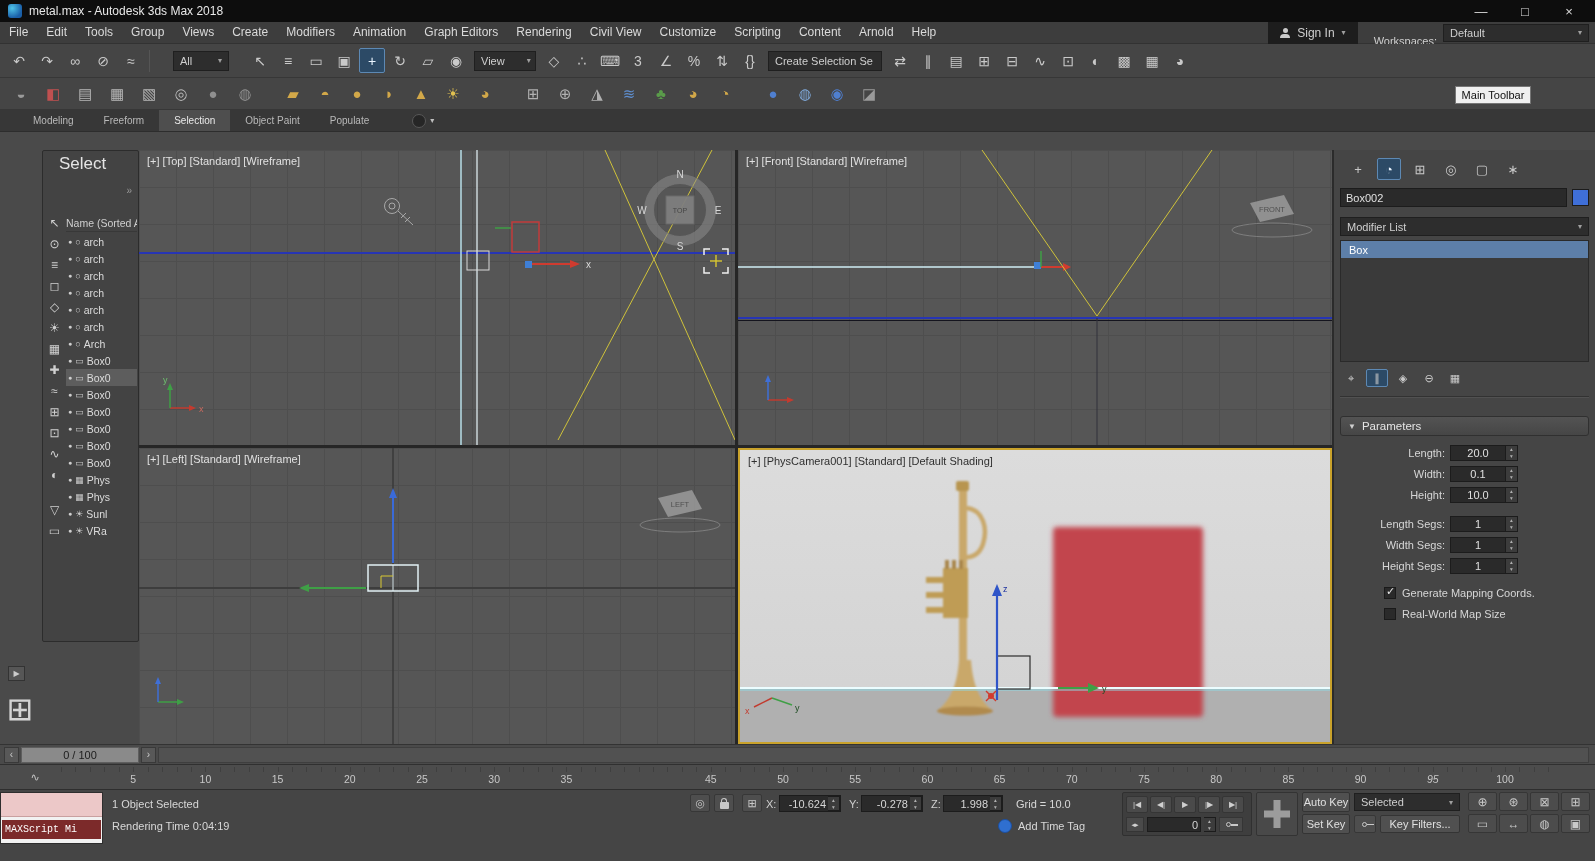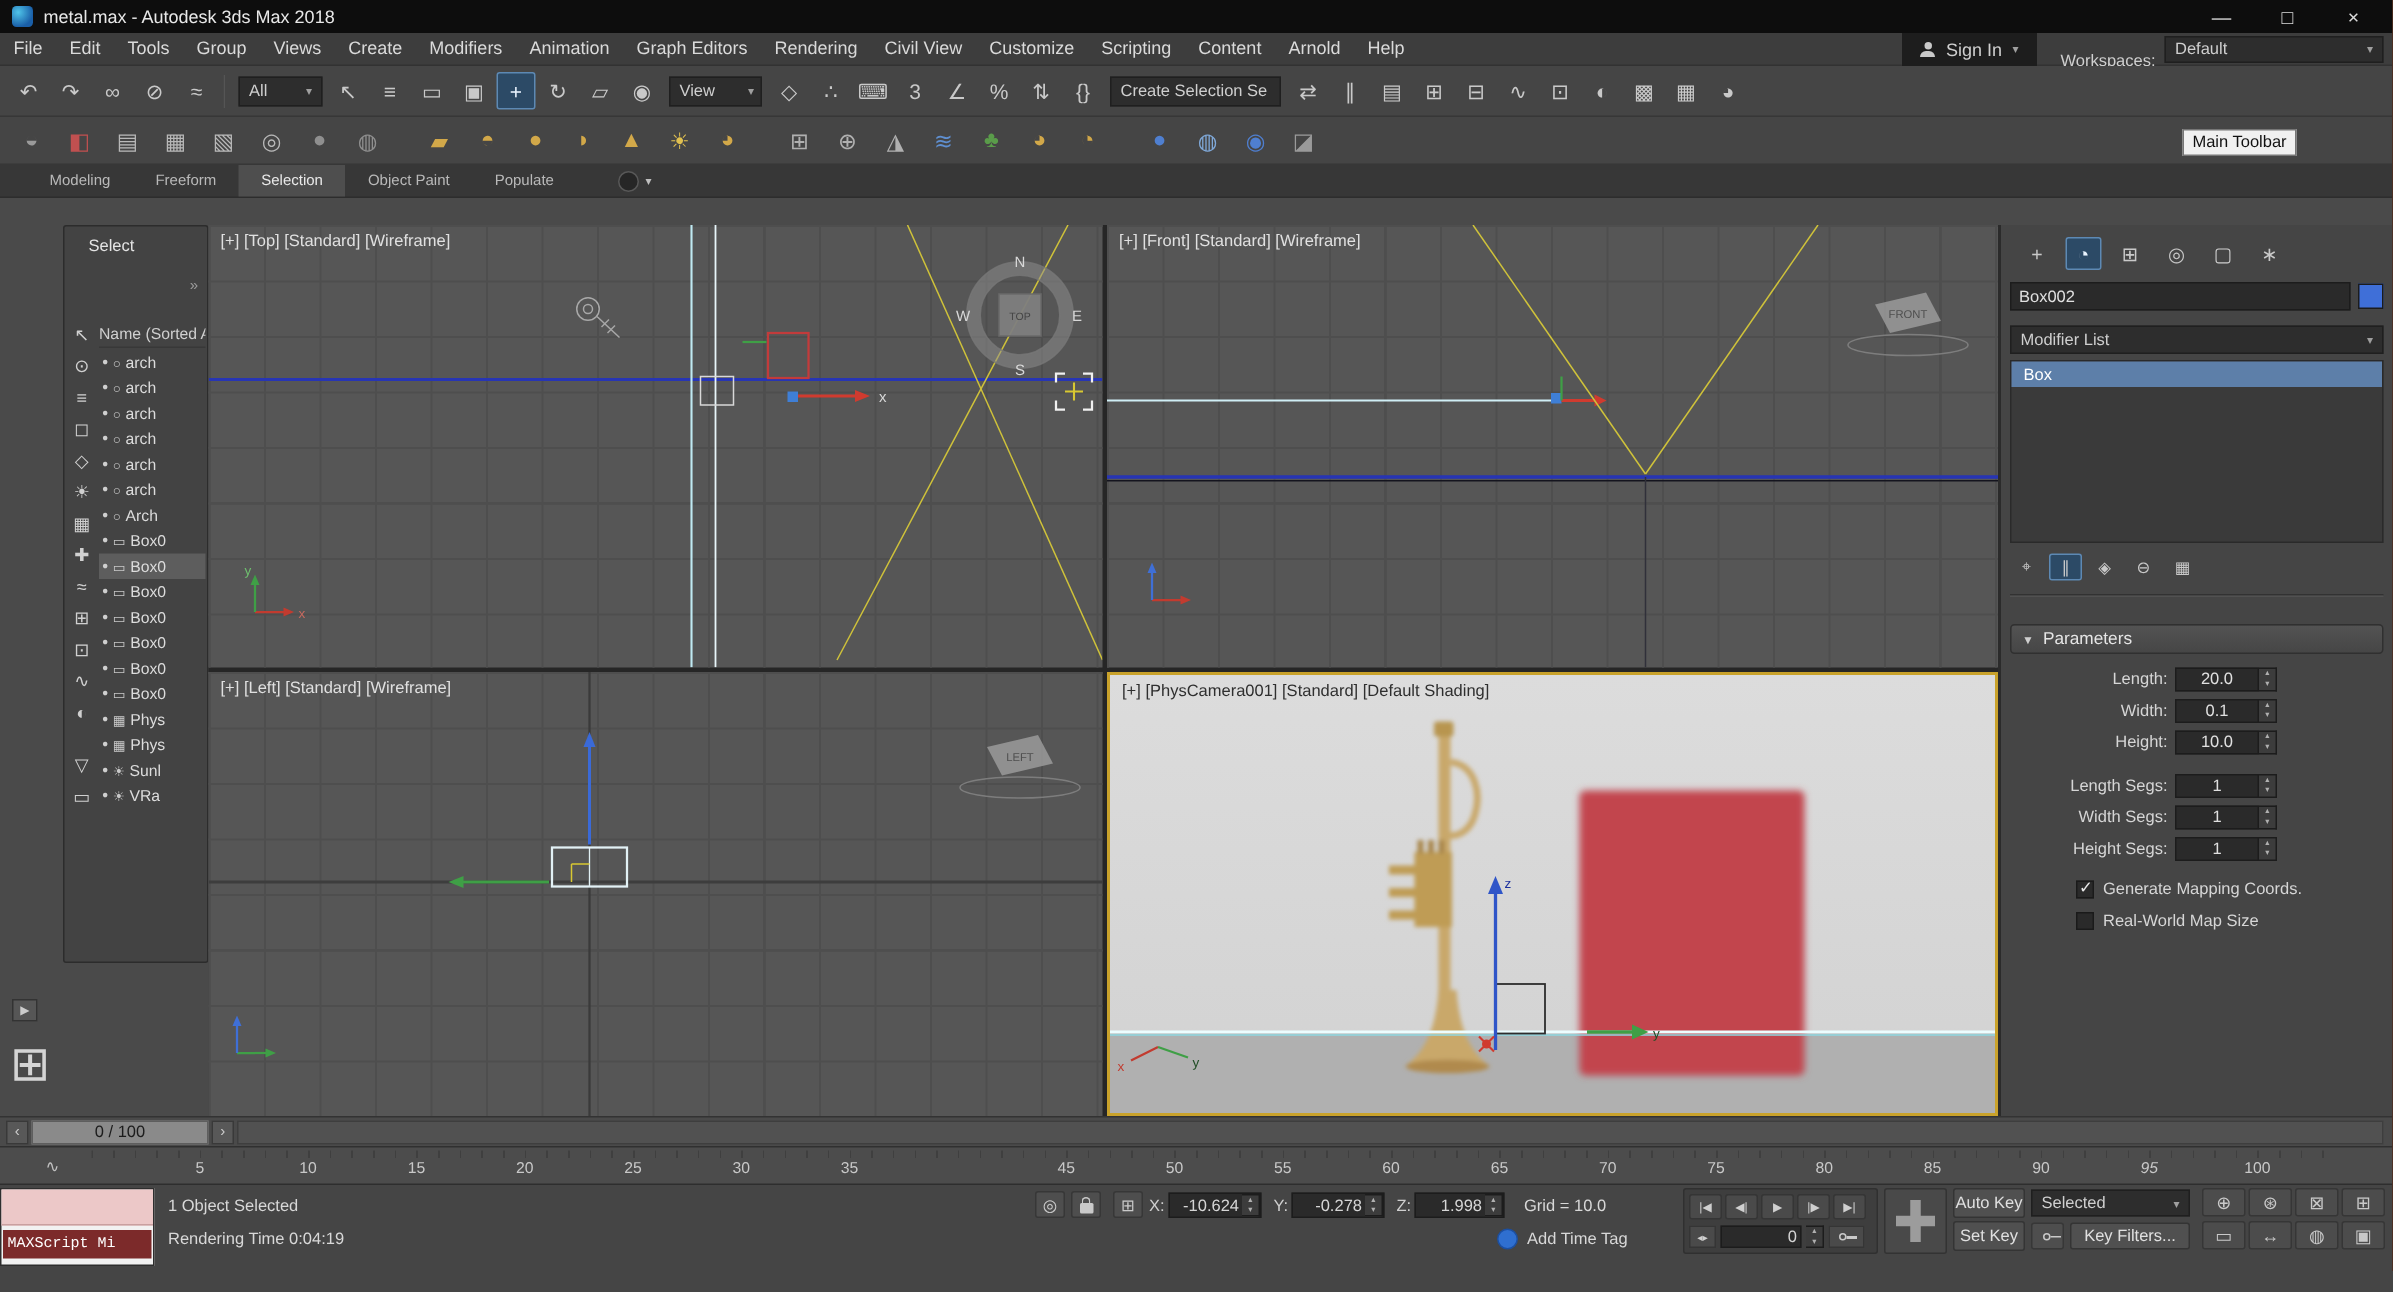--- a/index.html
+++ b/index.html
@@ -28,40 +28,40 @@
 
 
 .toolbar1{position:absolute;left:0;top:44px;width:100%;height:34px;background:#454545;border-bottom:1px solid #373737;display:flex;align-items:center;padding:0 6px}
 .toolbar2{position:absolute;left:0;top:78px;width:100%;height:32px;background:#454545;border-bottom:1px solid #373737;display:flex;align-items:center;padding:0 6px}
 .tb-group{display:flex;align-items:center;gap:2px}
 .tb-icon{width:26px;height:25px;display:flex;align-items:center;justify-content:center;color:#c9c9c9;font-size:14px;border:1px solid transparent;border-radius:2px;flex:0 0 auto}
 .toolbar2 .tb-icon{width:30px;height:24px;font-size:15px}
 .tb-icon.active{background:#2c4a66;border-color:#5d89b4;color:#eaf4ff}
 .tb-icon.gap{margin-left:16px}
 .tb-sep{width:1px;height:22px;background:#353535;border-right:1px solid #555;margin:0 5px;flex:0 0 auto}
-.dd-all{width:56px;height:20px;margin:0 4px}
+.dd-all{width:56px;height:20px;margin:0 18px}
 .dd-view{width:62px;height:20px;margin:0 5px}
 .dd-sets{width:114px;height:20px;margin:0 5px}
 
 
 .ribbon{position:absolute;left:0;top:110px;width:100%;height:22px;background:#373737;display:flex;align-items:flex-end;padding-left:18px;border-bottom:1px solid #2d2d2d}
 .ribbon-tab{padding:0 15px;height:21px;line-height:21px;color:#b9b9b9;font-size:10px}
 .ribbon-tab.active{background:#4e4e4e;color:#e9e9e9}
 .ribbon-extra{display:flex;align-items:center;gap:4px;margin-left:28px;height:21px;color:#bfbfbf}
 .ribbon-extra .dot{width:14px;height:14px;border-radius:50%;background:#262626;border:1px solid #585858}
 .ribbon-extra .caret{font-size:8px}
 
 
 .main{position:absolute;left:0;top:132px;width:100%;height:612px;background:#4a4a4a}
 .expand-btn{position:absolute;left:8px;top:534px;width:17px;height:15px;background:#565656;border:1px solid #333;color:#ccc;font-size:8px;display:flex;align-items:center;justify-content:center}
 .big-grid-btn{position:absolute;left:2px;top:556px;width:36px;height:42px;color:#d4d4d4;font-size:32px;display:flex;align-items:center;justify-content:center}
 
 
 .explorer{position:absolute;left:42px;top:18px;width:97px;height:492px;background:#434343;border:1px solid #2c2c2c;border-radius:2px}
-.ex-title{height:26px;display:flex;align-items:center;padding-left:16px;color:#e4e4e4;font-size:11px}
+.ex-title{height:26px;display:flex;align-items:center;padding-left:16px;color:#e4e4e4;font-size:17px}
 .ex-chevrons{position:absolute;right:6px;top:34px;color:#9a9a9a;font-size:10px}
 .ex-rail{position:absolute;left:1px;top:64px;width:21px;display:flex;flex-direction:column;align-items:center;gap:6px}
 .rail-icon{width:18px;height:15px;display:flex;align-items:center;justify-content:center;color:#d0d0d0;font-size:12px}
 .rail-icon.gap{margin-top:14px}
 .ex-head{position:absolute;left:23px;top:64px;right:1px;height:17px;color:#cfcfcf;font-size:10.5px;border-bottom:1px solid #383838;line-height:17px;white-space:nowrap;overflow:hidden}
 .ex-rows{position:absolute;left:23px;top:82px;right:1px}
 .ex-row{display:flex;align-items:center;height:17px;gap:3px;color:#dcdcdc;font-size:10.5px;padding-left:2px;white-space:nowrap;overflow:hidden}
 .ex-row.selected{background:#5d5d5d}
 .ex-row .eye{font-size:7px;color:#cfcfcf}
 .ex-row .tglyph{font-size:9px;color:#c9c9c9}

